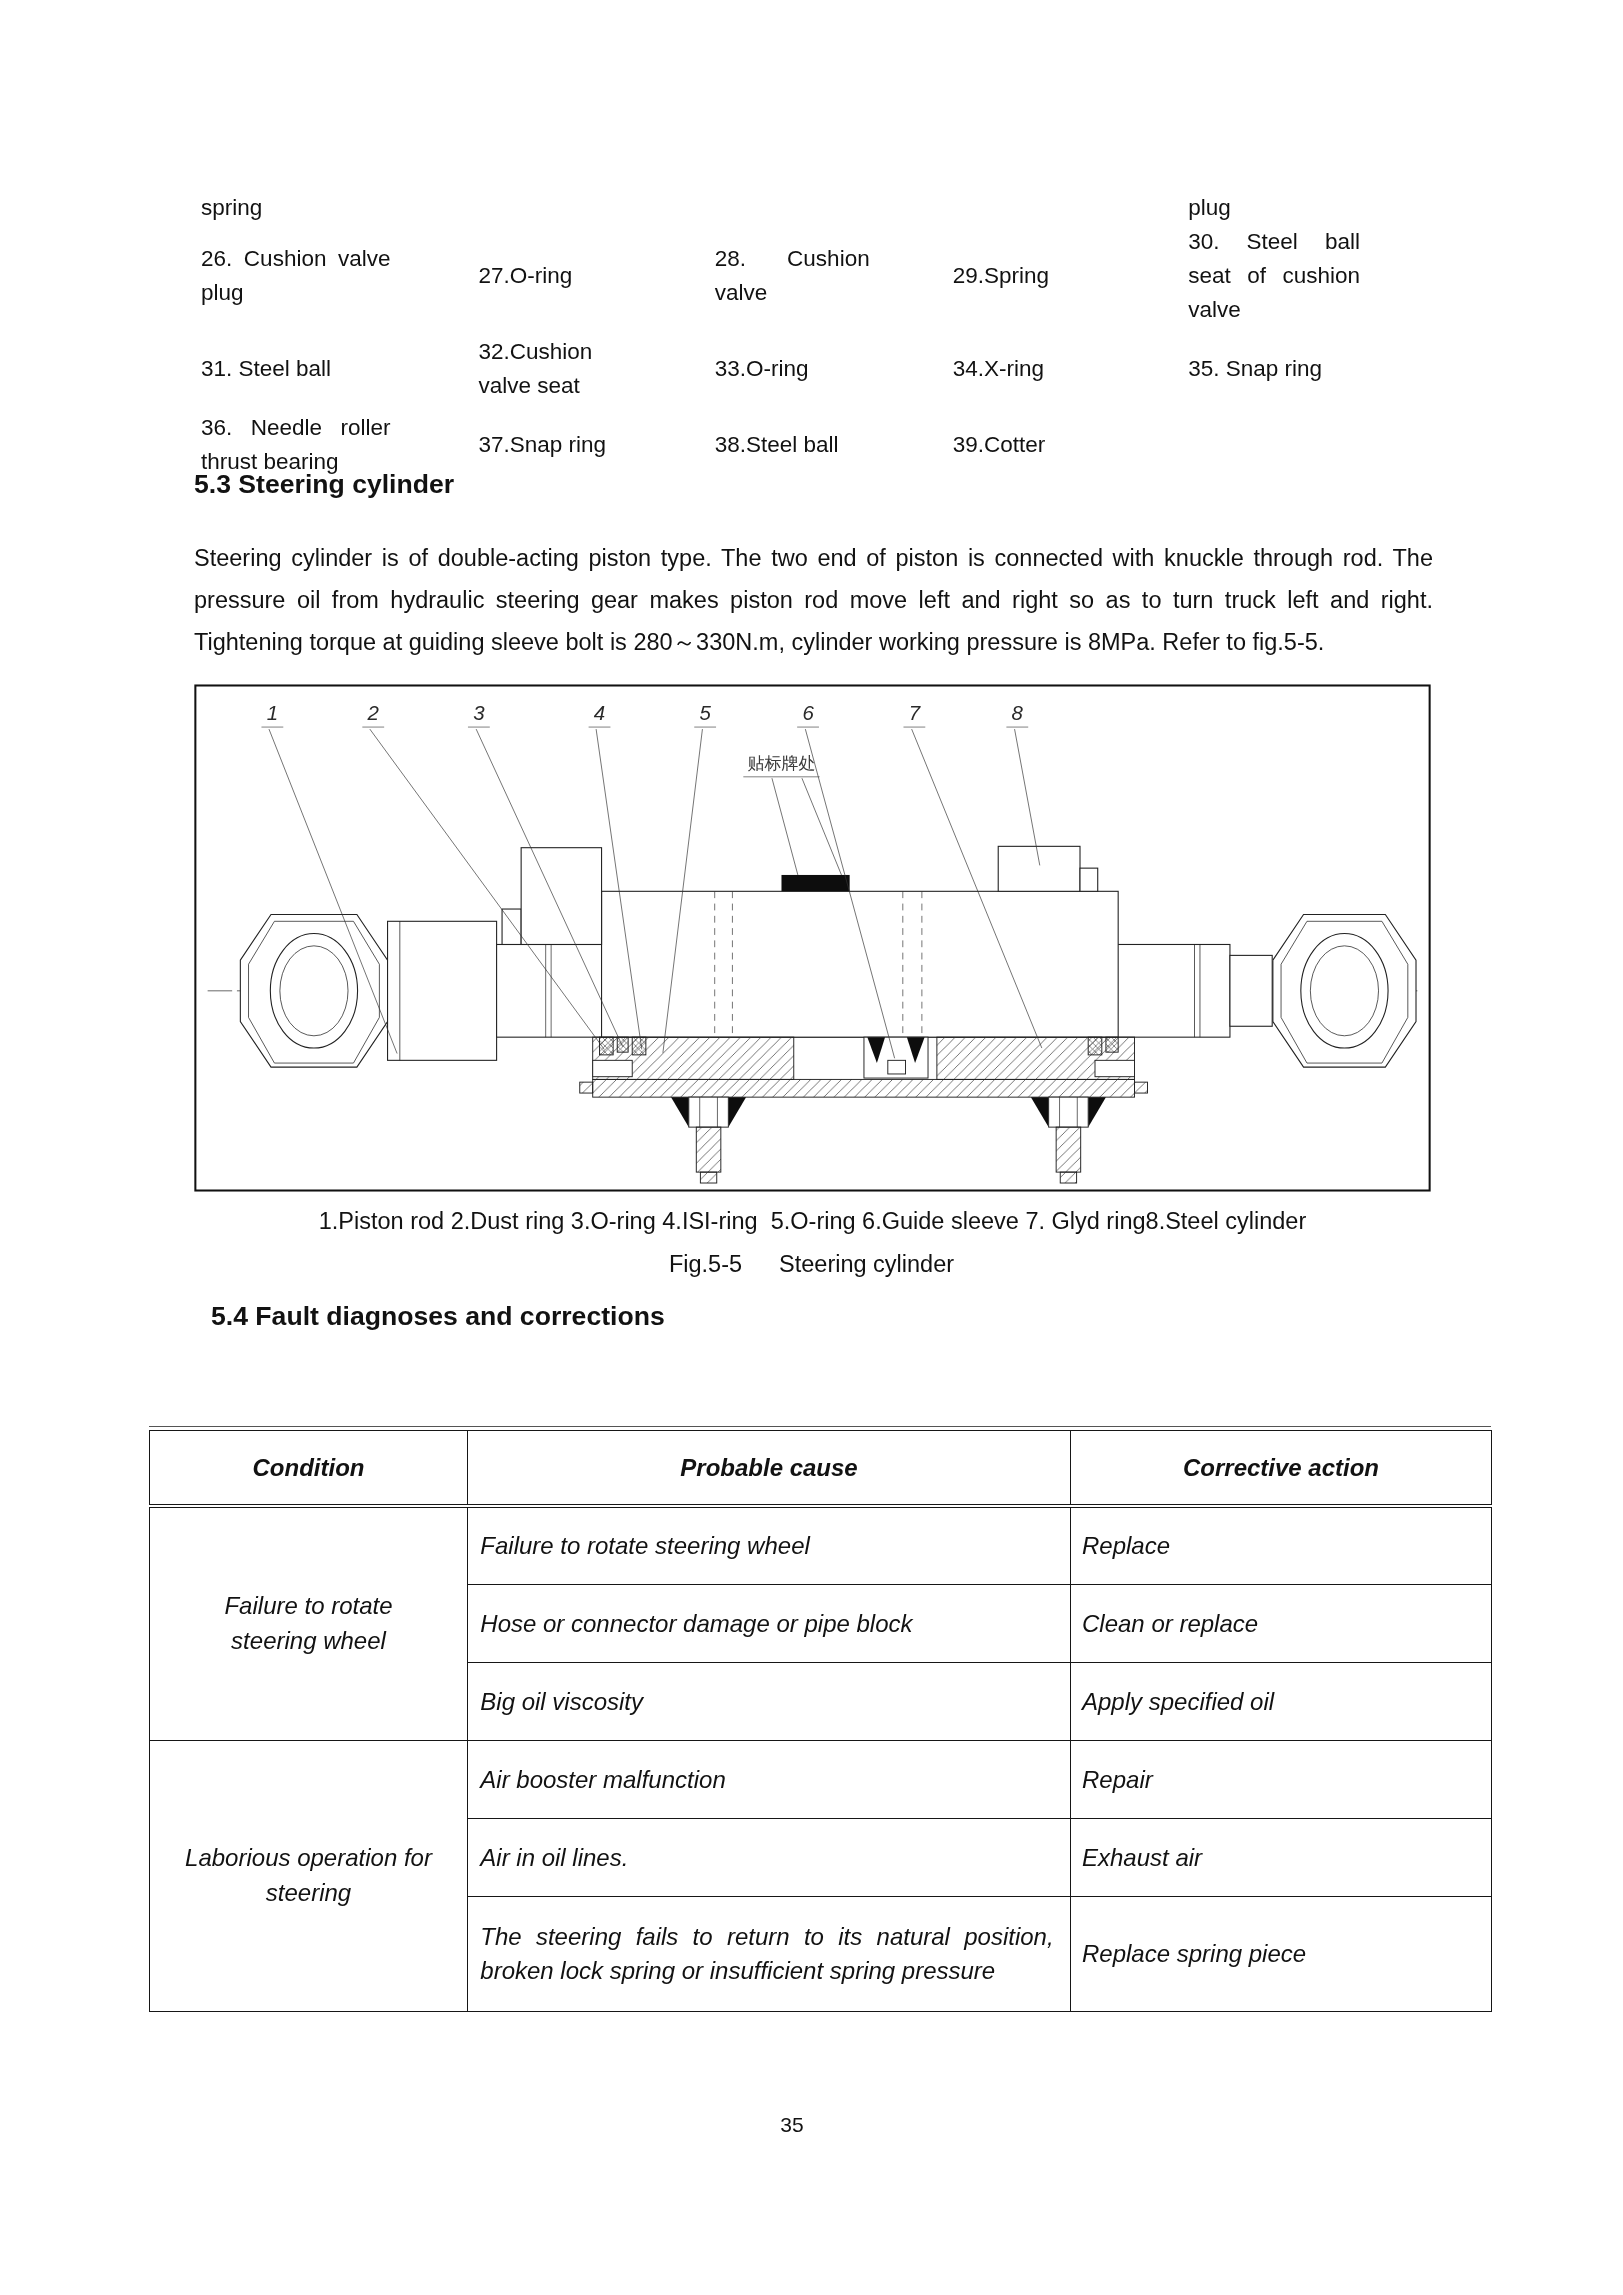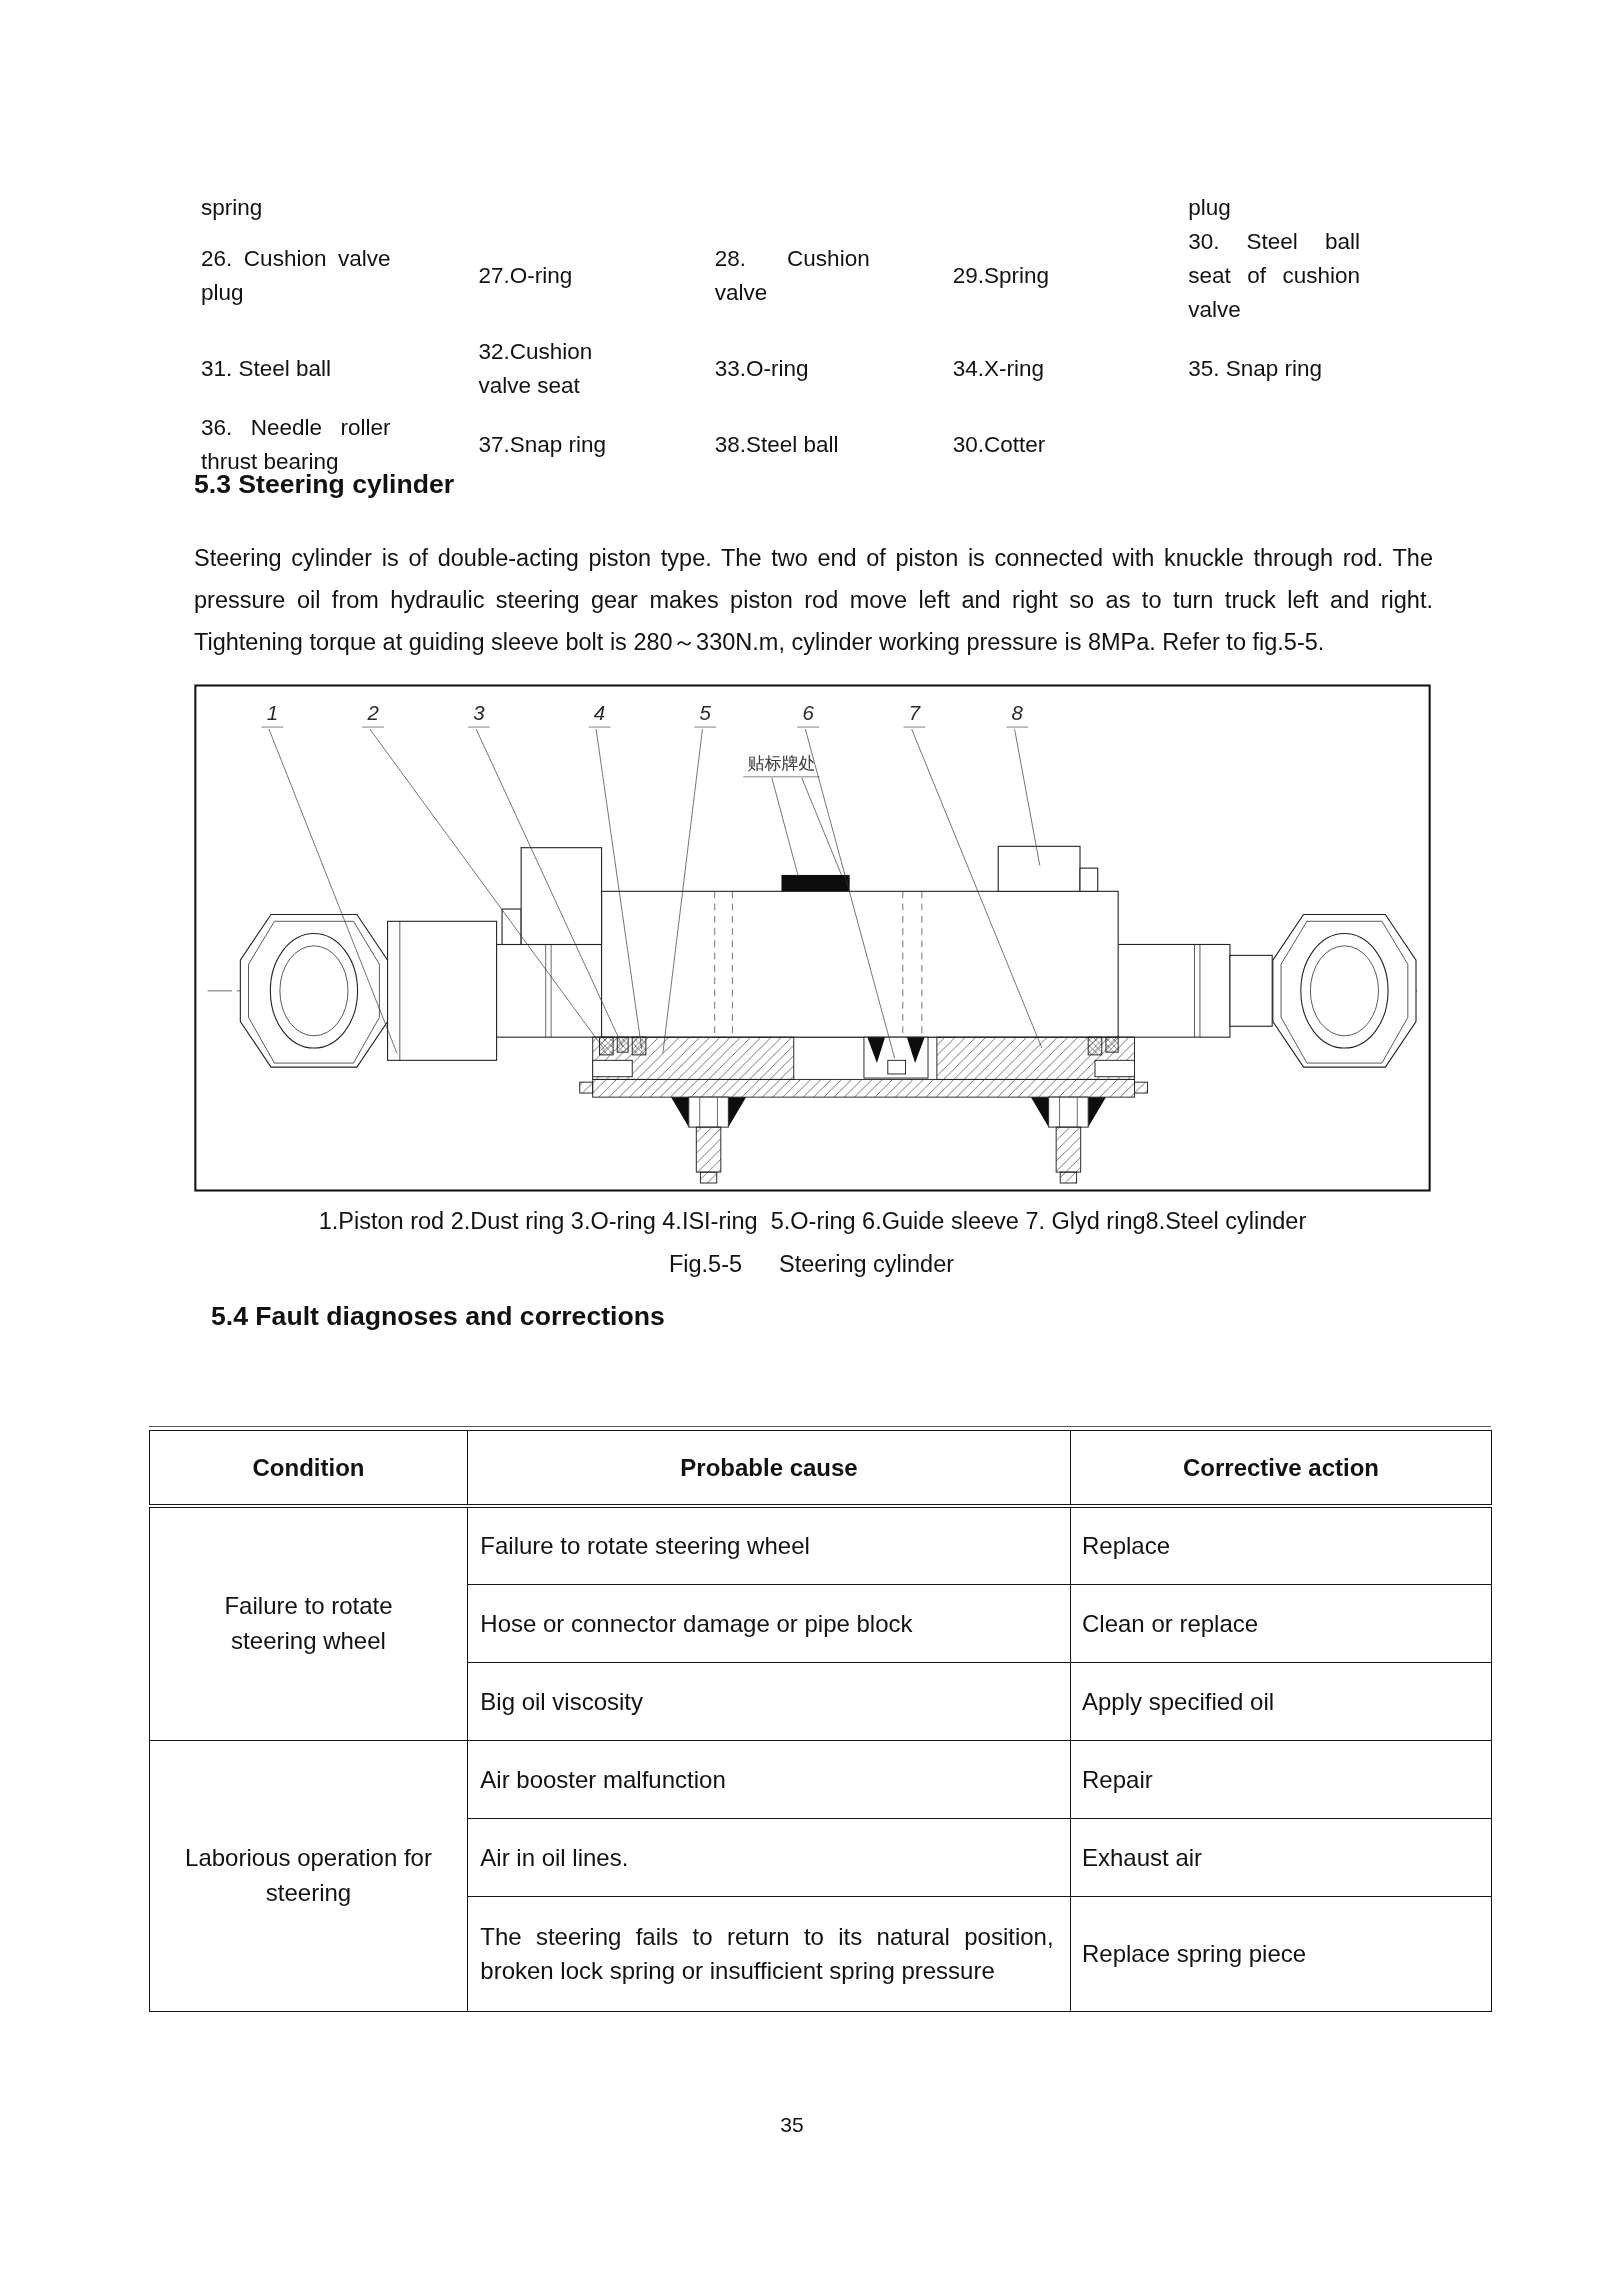--- a/index.html
+++ b/index.html
@@ -29,21 +29,21 @@
   .h53{position:absolute;left:194px;top:469px;font-size:26.6px;font-weight:bold;margin:0;}
   .para{position:absolute;left:194px;top:513px;width:1239px;font-size:23.5px;line-height:42px;text-align:justify;text-align-last:left;}
   .h54{position:absolute;left:194px;top:1284px;font-size:26.6px;font-weight:bold;margin:17px;}
   
   .fig55{position:absolute;left:194px;top:684px;width:1237px;height:508px;margin:0;}
   .fig55 svg{display:block;width:1237px;height:508px;}
   .caption-parts{position:absolute;left:194px;top:1208px;width:1237px;text-align:center;font-size:23.5px;white-space:pre-wrap;}
   .caption-fig55{position:absolute;left:0;top:1251px;width:1623px;text-align:center;font-size:23.5px;}
   .caption-fig55 .gap2{margin-left:37px;}
   
-  .tablewrap{position:absolute;left:149px;top:1426px;width:1342px;border-top:1.4px solid #555;padding-top:3.4px;}
+  .tablewrap{position:absolute;left:149px;top:1426px;width:1342px;border-top:1.4px solid #555;padding-top:3.4px;font-style:italic;}
   table.fault{border-collapse:collapse;width:1342px;table-layout:fixed;}
   table.fault th,table.fault td{border:1.7px solid #161616;font-size:24px;vertical-align:middle;}
   table.fault th{height:71px;font-weight:bold;text-align:center;border-bottom:4.1px double #161616;}
   col.c1{width:318px;}col.c2{width:603px;}col.c3{width:421px;}
   td.cond{text-align:center;line-height:1.45;}
   .condspan{display:inline-block;width:258px;vertical-align:middle;}
   td.cause{text-align:left;padding:6.8px 16.4px 6.8px 12.3px;line-height:1.4;}
   td.cause.just{text-align:justify;text-align-last:left;}
   td.act{text-align:left;padding:6.8px 9.5px 6.8px 11px;line-height:1.4;}
   tr.rr{height:78px;}
@@ -75,21 +75,21 @@
       <div class="pc pc1">31. Steel ball</div>
       <div class="pc pc2">32.Cushion valve seat</div>
       <div class="pc pc3">33.O-ring</div>
       <div class="pc pc4">34.X-ring</div>
       <div class="pc pc5">35. Snap ring</div>
     </div>
     <div class="prow r4">
       <div class="pc pc1">36. Needle roller thrust bearing</div>
       <div class="pc pc2">37.Snap ring</div>
       <div class="pc pc3">38.Steel ball</div>
-      <div class="pc pc4">30.Cotter</div>
+      <div class="pc pc4">39.Cotter</div>
       <div class="pc pc5"></div>
     </div>
   </section>
 
 
   <h2 class="h53">5.3 Steering cylinder</h2>
 
   <p class="para">Steering cylinder is of double-acting piston type. The two end of piston is connected with knuckle through rod. The pressure oil from hydraulic steering gear makes piston rod move left and right so as to turn truck left and right. Tightening torque at guiding sleeve bolt is 280～330N.m, cylinder working pressure is 8MPa. Refer to fig.5-5.</p>
 
   <figure class="fig55">

